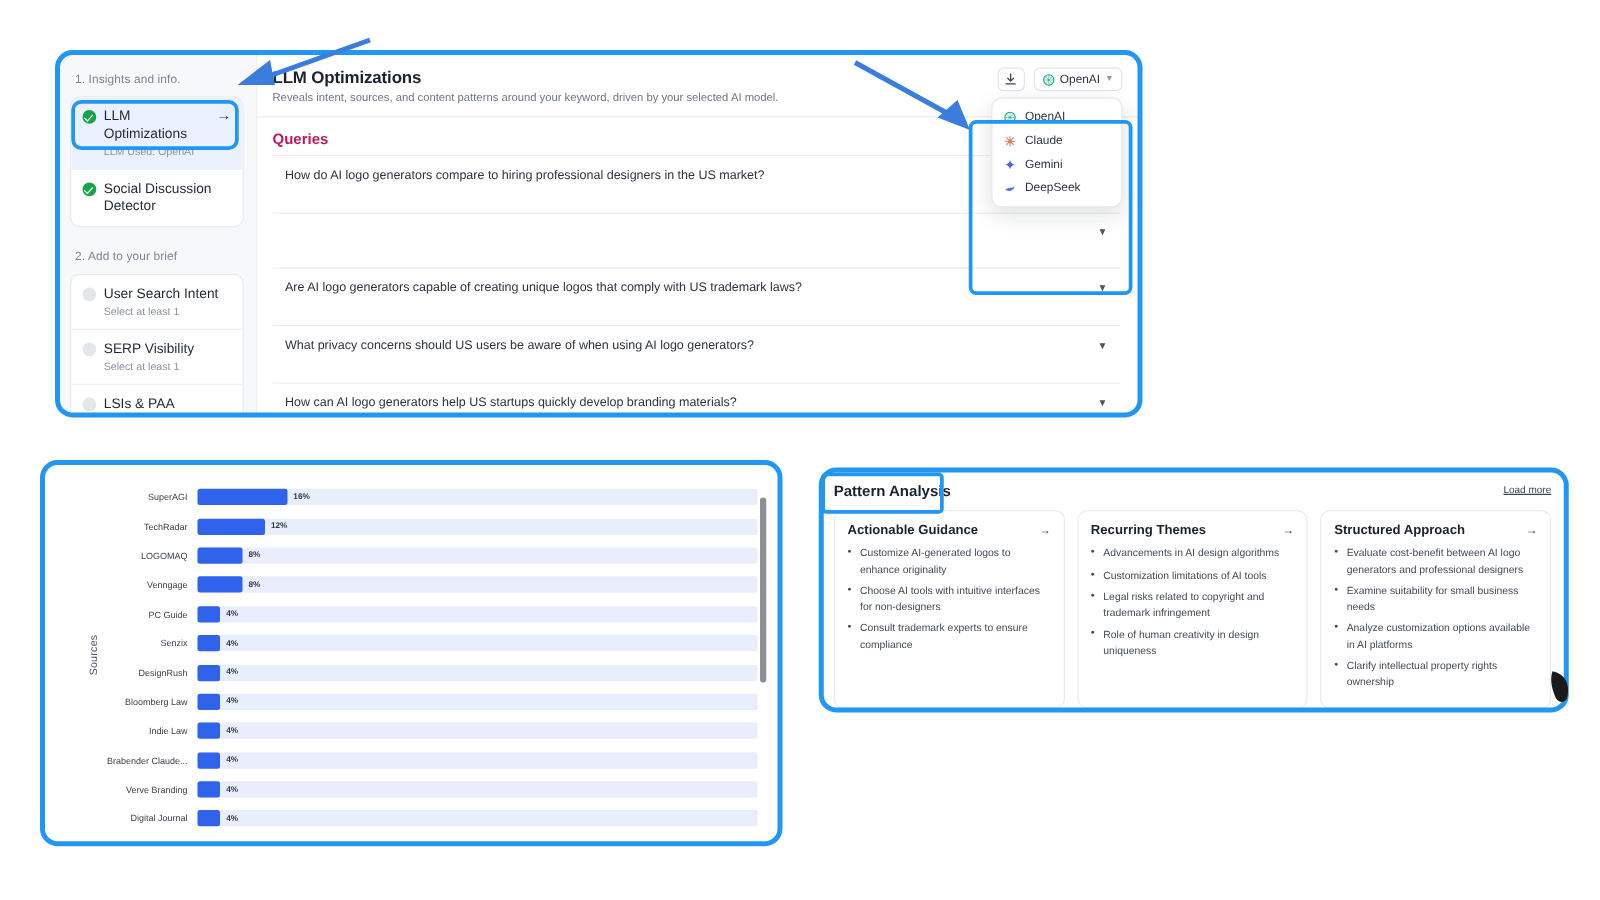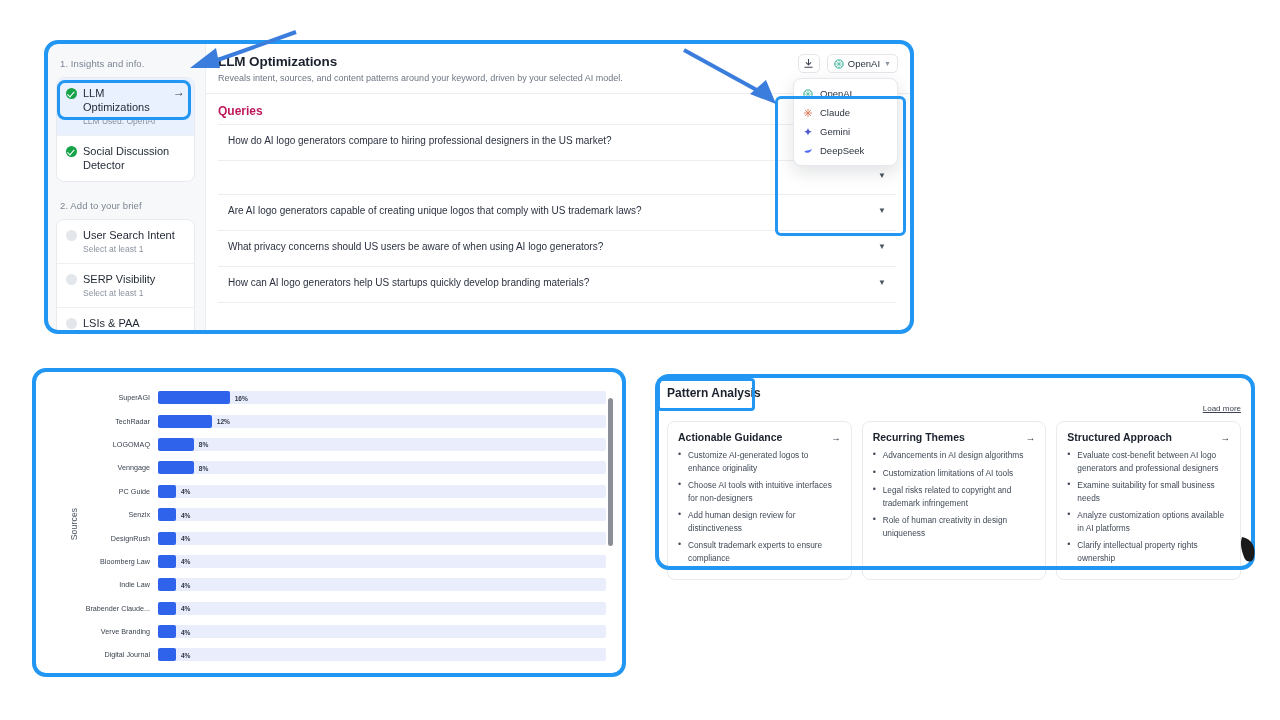--- a/index.html
+++ b/index.html
@@ -124,21 +124,21 @@
     cursor: pointer;
   }
 
   .logo-ic { width: 10px; height: 10px; flex: 0 0 auto; }
 
   .queries-wrap { padding: 10px 16px 0 12px; }
   .queries-title { font-size: 12px; font-weight: 700; color: #be185d; margin-bottom: 6px; }
   .q-list { border-top: 1px solid #eceef1; }
   .q-row {
     display: flex; align-items: center;
-    padding: 10px 4px 14px 10px;
+    padding: 10px 4px 24px 10px;
     border-bottom: 1px solid #eceef1;
     font-size: 10px; color: #2b3240;
     cursor: pointer;
     justify-content: flex-end;
   }
   .q-row .q-caret { margin-left: auto; font-size: 8px; color: #4b5462; padding-right: 6px; }
 
   
   #panel-chart {
     position: absolute; left: 34px; top: 370px;
@@ -193,21 +193,21 @@
     position: absolute; left: 655px; top: 376px;
     width: 598px; height: 192px;
     background: #ffffff;
     border-radius: 12px;
     padding: 10px 12px 12px 12px;
   }
   .pa-head { display: flex; align-items: flex-start; }
   .pa-title { font-size: 12px; font-weight: 700; color: #1b222e; }
   .pa-loadmore {
     margin-left: auto; font-size: 8px; color: #3b4250;
-    text-decoration: underline; cursor: pointer; margin-top: 18px;
+    text-decoration: underline; cursor: pointer; margin-top: 1px;
   }
   .pa-cards { display: flex; gap: 10px; margin-top: 8px; }
   .pa-card {
     flex: 1;
     border: 1px solid #e9ebef;
     border-radius: 8px;
     background: #fff;
     padding: 9px 10px 10px 10px;
     min-height: 150px;
   }
@@ -463,21 +463,20 @@
     <div class="pa-cards">
 
       <div class="pa-card">
         <div class="pa-card-head">
           <span class="pa-card-title">Actionable Guidance</span>
           <span class="pa-card-arrow">→</span>
         </div>
         <ul class="pa-list">
           <li>Customize AI-generated logos to enhance originality</li>
           <li>Choose AI tools with intuitive interfaces for non-designers</li>
-          <li>Add human design review for distinctiveness</li>
           <li>Consult trademark experts to ensure compliance</li>
         </ul>
       </div>
 
       <div class="pa-card">
         <div class="pa-card-head">
           <span class="pa-card-title">Recurring Themes</span>
           <span class="pa-card-arrow">→</span>
         </div>
         <ul class="pa-list">

